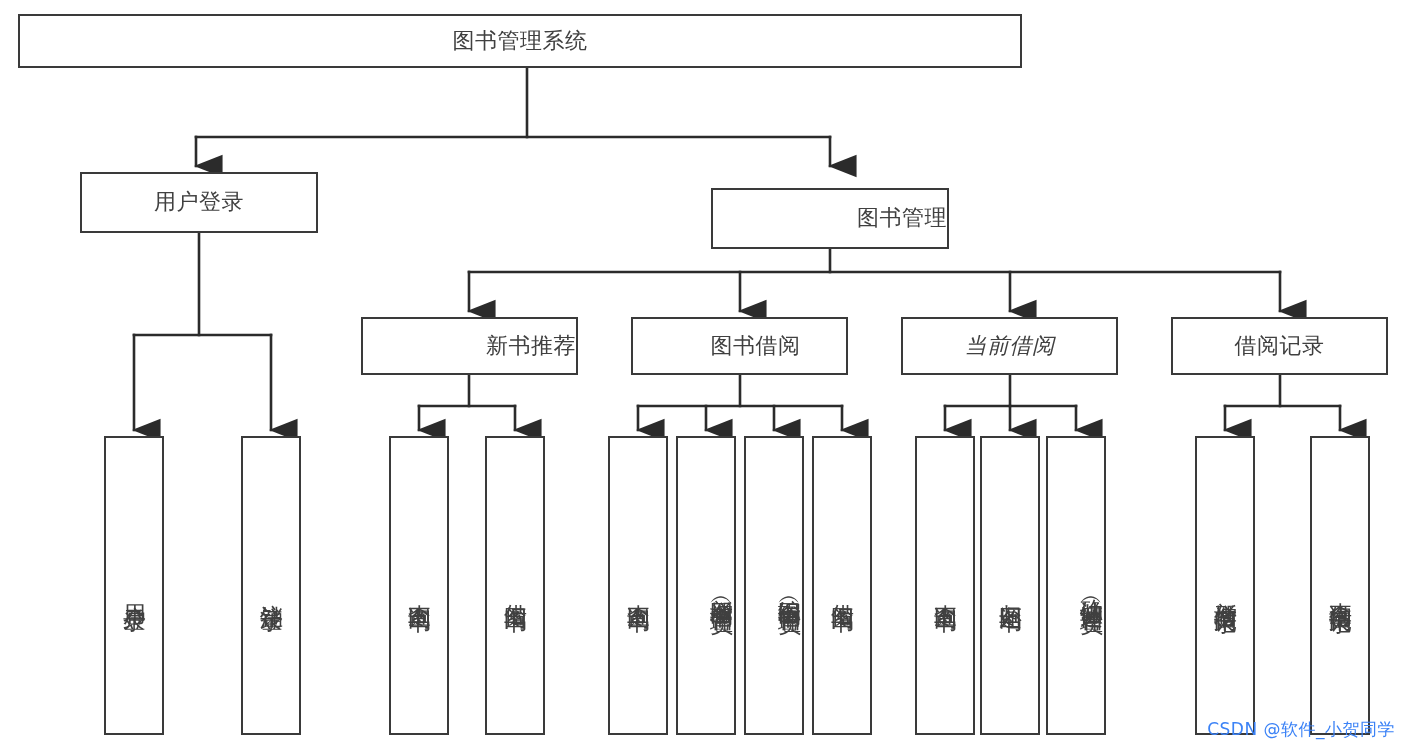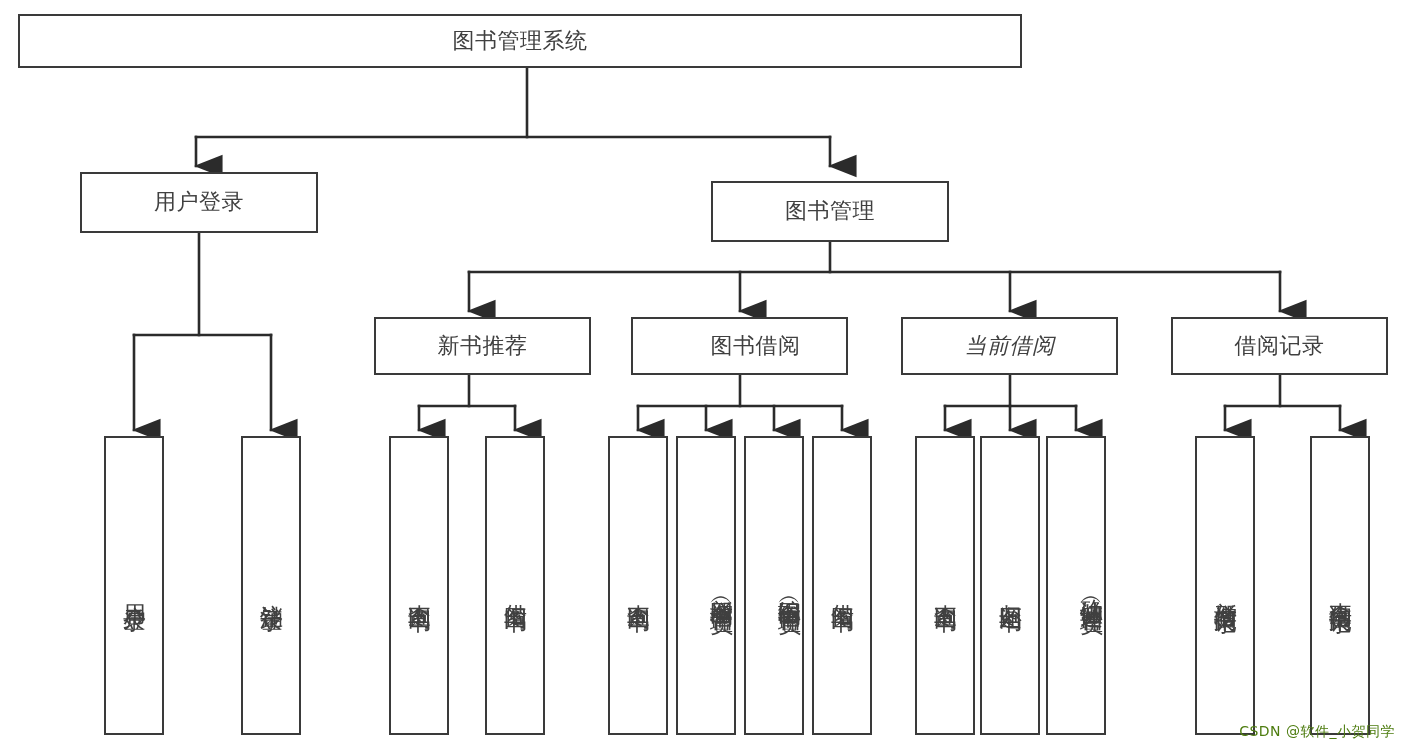--- a/index.html
+++ b/index.html
@@ -53,22 +53,22 @@
     align-items: center;
   }
   .node-label {
     display: block;
     white-space: pre-wrap;
   }
   #watermark {
     position: absolute;
     right: 10px;
     bottom: 6px;
-    font-size: 14px;
-    color: #4d7c0f;
+    font-size: 17px;
+    color: #3b82f6;
     letter-spacing: 0.5px;
     white-space: nowrap;
     font-family: "DejaVu Sans", "Liberation Sans", sans-serif;
   }
 </style>
 </head>
 <body>
 
 <div id="diagram-root">
 
@@ -127,25 +127,25 @@
     </g>
   </svg>
 
   <div class="node horizontal" style="left:18px; top:14px; width:1004px; height:54px;">
     <span class="node-label">图书管理系统</span>
   </div>
 
   <div class="node horizontal" style="left:80px; top:172px; width:238px; height:61px;">
     <span class="node-label">用户登录</span>
   </div>
-  <div class="node horizontal" style="left:711px; top:181px; width:238px; height:61px;">
+  <div class="node horizontal" style="left:711px; top:188px; width:238px; height:61px;justify-content:flex-end;">
     <span class="node-label">图书管理</span>
   </div>
 
-  <div class="node horizontal" style="left:374px; top:317px; width:217px; height:58px;">
+  <div class="node horizontal" style="left:361px; top:317px; width:217px; height:58px;justify-content:flex-end;">
     <span class="node-label">新书推荐</span>
   </div>
   <div class="node horizontal" style="left:631px; top:317px; width:217px; height:58px;padding-left:32px;">
     <span class="node-label">图书借阅</span>
   </div>
   <div class="node horizontal" style="left:901px; top:317px; width:217px; height:58px;font-style:italic;">
     <span class="node-label">当前借阅</span>
   </div>
   <div class="node horizontal" style="left:1171px; top:317px; width:217px; height:58px;">
     <span class="node-label">借阅记录</span>

